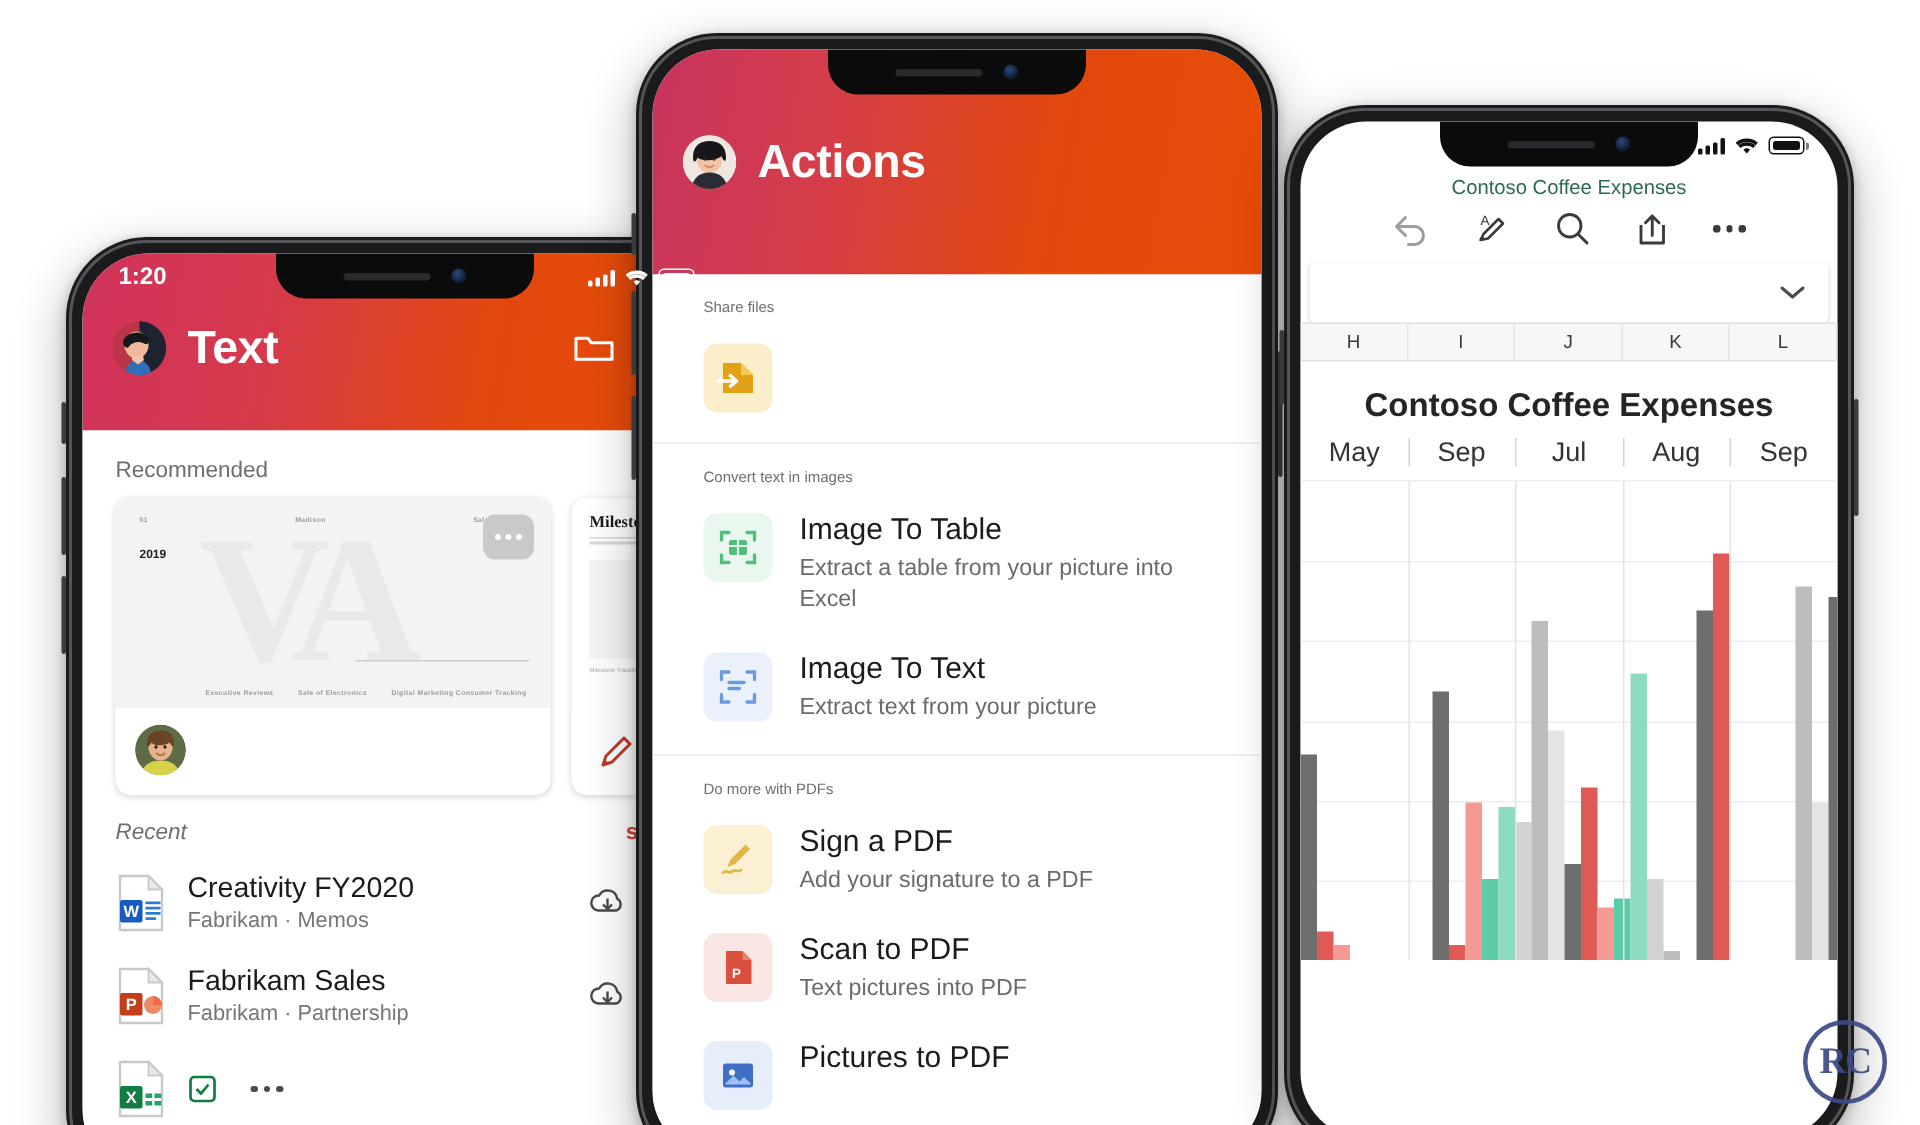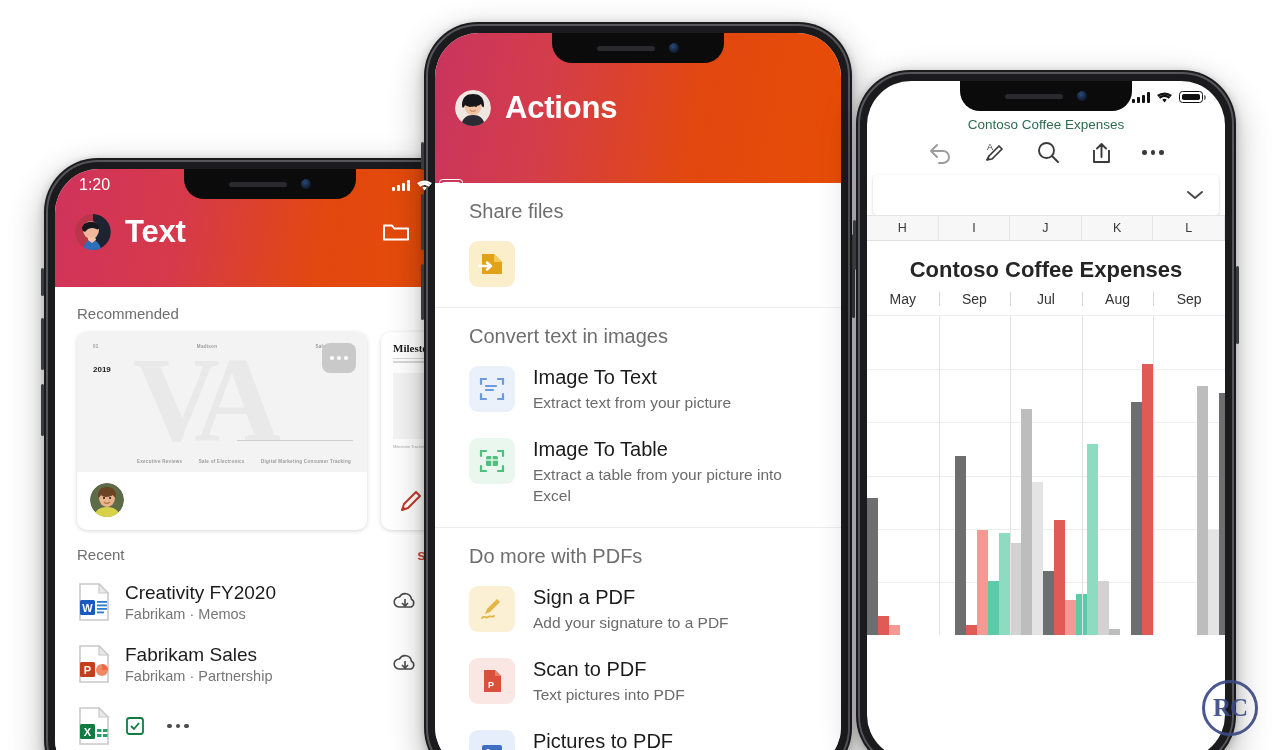--- a/index.html
+++ b/index.html
@@ -46,21 +46,21 @@
   .notch .cam { width: 10px; height: 10px; border-radius: 50%;
                 background: radial-gradient(circle at 40% 35%, #2a4a7a 0%, #14233d 55%, #07080c 100%); }
   
   .btn-side { position:absolute; background:#3a3b3f; border-radius:3px; }
 
   
   .statusbar {
     position:absolute; top:0; left:0; right:0; height:30px; z-index:20;
     display:flex; align-items:center; justify-content:space-between;
     padding: 2px 22px 0 24px;
-    font-size: 16px; font-weight: normal;
+    font-size: 16px; font-weight: bold;
   }
   .statusbar .right { display:flex; align-items:center; gap:6px; }
   .bars { display:flex; align-items:flex-end; gap:2px; height:11px; }
   .bars i { display:block; width:3px; border-radius:1px; background: currentColor; }
   .bars i:nth-child(1){ height:4px } .bars i:nth-child(2){ height:6px }
   .bars i:nth-child(3){ height:8px } .bars i:nth-child(4){ height:11px }
   .batt { width:24px; height:12px; border:1.6px solid currentColor; border-radius:3.5px; position:relative; }
   .batt::after { content:""; position:absolute; right:-4px; top:3px; width:2px; height:5px;
                  border-radius:0 2px 2px 0; background: currentColor; opacity:.55;}
   .batt i { position:absolute; inset:1.6px; border-radius:1.8px; background: currentColor; }
@@ -80,21 +80,21 @@
   #phone1 { left: 44px; top: 158px; width: 452px; height: 636px; }
   #phone1 .screen { background:#fff; }
   #phone1 .hdr-grad { position:absolute; top:0; left:0; right:0; height: 118px;
     background: linear-gradient(100deg, #d0335c 0%, #d63a4a 30%, #e2480f 62%, #e74d06 100%); }
   #phone1 .statusbar { color:#fff; }
   #phone1 .app-header { margin-top: 30px; }
 
   .content1 { position:absolute; top:118px; left:0; right:0; bottom:0; background:#fff; }
   .sec-label { font-size:15px; color:#6e6e6e; padding: 18px 22px 10px; }
   .sec-row { display:flex; align-items:center; justify-content:space-between; padding: 16px 22px 8px; }
-  .sec-row .lbl { font-size:15px; color:#6e6e6e; }
+  .sec-row .lbl { font-size:15px; color:#6e6e6e;font-style:italic; }
   .see-all { font-size:15px; color:#d6432c; font-weight:bold; }
 
   .cards { display:flex; gap:14px; padding: 0 0 0 22px; }
   .card { width:290px; flex:none; border-radius:10px; background:#fff;
           box-shadow: 0 1px 4px rgba(0,0,0,.16); overflow:hidden; }
   .card .thumb { height:140px; background:#f3f3f3; position:relative; overflow:hidden; }
   .card .foot { display:flex; align-items:center; gap:12px; padding:11px 13px; }
   .card .foot .ava { width:34px; height:34px; border-radius:50%; flex:none; overflow:hidden; }
   .card .foot .t1 { font-size:16px; color:#1b1b1b; }
   .card .foot .t1 b { font-weight:bold; }
@@ -134,21 +134,21 @@
   .rec-item .act { display:flex; align-items:center; gap:22px; padding-right:2px; }
   .dots3 { display:flex; gap:4px; }
   .dots3 i { width:4.5px; height:4.5px; border-radius:50%; background:#4a4a4a; display:block; }
 
   
   #phone2 { left: 424px; top: 22px; width: 428px; height: 760px; }
   #phone2 .hdr-grad { position:absolute; top:0; left:0; right:0; height:150px;
     background: linear-gradient(100deg, #c9345f 0%, #d43d4a 28%, #e2480f 64%, #e74d06 100%); }
   #phone2 .app-header { margin-top: 42px; }
   .content2 { position:absolute; top:150px; left:0; right:0; bottom:0; background:#fff; }
-  .grp-label { font-size:20px; color:#6e6e6e; padding: 17px 0 6px 34px; }
+  .grp-label { font-size:10px; color:#6e6e6e; padding: 17px 0 6px 34px; }
   .act-item { display:flex; gap:18px; padding: 12px 22px 12px 34px; align-items:flex-start; }
   .act-ico { width:46px; height:46px; border-radius:9px; flex:none;
              display:flex; align-items:center; justify-content:center; }
   .act-txt .t { font-size:20px; color:#1b1b1b; }
   .act-txt .d { font-size:15.5px; color:#6b6b6b; margin-top:4px; line-height:1.35; max-width:290px;}
   .divider { height:1px; background:#ececec; margin: 8px 0 0 0; }
 
   
   #phone3 { left: 856px; top: 70px; width: 380px; height: 700px; }
   #phone3 .screen { background:#fff; }
@@ -159,21 +159,21 @@
   .formula-bar { margin: 0 6px; height:40px; border-radius:4px; background:#fff;
     box-shadow:0 1px 3px rgba(0,0,0,.18); display:flex; align-items:center;
     justify-content:flex-end; padding-right:14px; }
   .col-head { display:flex; border-top:1px solid #e4e4e4; border-bottom:1px solid #e0e0e0;
               background:#f7f7f7; height:26px; }
   .col-head div { flex:1; display:flex; align-items:center; justify-content:center;
      font-size:12.5px; color:#3a3a3a; border-right:1px solid #e4e4e4; }
   .sheet { position:relative; background:#fff; }
   .chart-title { text-align:center; font-weight:bold; font-size:22px; color:#252525; padding:16px 0 6px; }
   .month-row { display:flex; padding: 2px 0 8px; }
-  .month-row div { flex:1; text-align:center; font-size:14px; color:#333; position:relative;}
+  .month-row div { flex:1; text-align:center; font-size:18px; color:#333; position:relative;}
   .month-row div + div::before { content:""; position:absolute; left:0; top:1px; bottom:1px;
       width:1px; background:#d6d6d6; }
   .plot { position:relative; height:320px; border-top:1px solid #eee; }
   .plot .gl { position:absolute; left:0; right:0; height:1px; background:#ededed; }
   .plot .vl { position:absolute; top:0; bottom:0; width:1px; background:#e3e3e3; }
   .bars-wrap { position:absolute; left:0; right:0; bottom:0; top:0;
                display:flex; align-items:flex-end; }
   .grp { flex:1; display:flex; align-items:flex-end; justify-content:center; gap:0px; height:100%; }
   .grp span { display:block; width:11px; }
 
@@ -454,48 +454,48 @@
               <path d="M4 4h12l8 8v12H4z" fill="#e2a117"></path>
               <path d="M16 4l8 8h-8z" fill="#f3c95a"></path>
               <path d="M1 16h11M9 12.5l4 3.5-4 3.5" fill="none" stroke="#fff" stroke-width="2.4" stroke-linecap="round" stroke-linejoin="round"></path>
             </svg>
           </div>
         </div>
         <div class="divider"></div>
 
         <div class="grp-label">Convert text in images</div>
         <div class="act-item">
-          <div class="act-ico" style="background:#eaf1fb">
-            <svg width="28" height="28" viewBox="0 0 28 28">
-              <path d="M3 9V4h5M25 9V4h-5M3 19v5h5M25 19v5h-5" fill="none" stroke="#6a9ae0" stroke-width="2.2" stroke-linecap="round"></path>
-              <g stroke="#6a9ae0" stroke-width="2.2" stroke-linecap="round">
-                  <line x1="8" y1="11" x2="18" y2="11"></line>
-                  <line x1="8" y1="15" x2="15" y2="15"></line>
-                </g>
-            </svg>
-          </div>
-          <div class="act-txt">
-            <div class="t">Image To Text</div>
-            <div class="d">Extract text from your picture</div>
-          </div>
-        </div>
-        <div class="act-item">
           <div class="act-ico" style="background:#e9f7ee">
             <svg width="28" height="28" viewBox="0 0 28 28">
               <path d="M3 9V4h5M25 9V4h-5M3 19v5h5M25 19v5h-5" fill="none" stroke="#4fbf7e" stroke-width="2.2" stroke-linecap="round"></path>
               <rect x="8" y="9" width="12" height="10" rx="1.5" fill="#4fbf7e"></rect>
               <g stroke="#e9f7ee" stroke-width="1.4">
                   <line x1="8" y1="13" x2="20" y2="13"></line>
                   <line x1="14" y1="9" x2="14" y2="19"></line>
                 </g>
             </svg>
           </div>
           <div class="act-txt">
             <div class="t">Image To Table</div>
             <div class="d">Extract a table from your picture into Excel</div>
+          </div>
+        </div>
+        <div class="act-item">
+          <div class="act-ico" style="background:#eaf1fb">
+            <svg width="28" height="28" viewBox="0 0 28 28">
+              <path d="M3 9V4h5M25 9V4h-5M3 19v5h5M25 19v5h-5" fill="none" stroke="#6a9ae0" stroke-width="2.2" stroke-linecap="round"></path>
+              <g stroke="#6a9ae0" stroke-width="2.2" stroke-linecap="round">
+                  <line x1="8" y1="11" x2="18" y2="11"></line>
+                  <line x1="8" y1="15" x2="15" y2="15"></line>
+                </g>
+            </svg>
+          </div>
+          <div class="act-txt">
+            <div class="t">Image To Text</div>
+            <div class="d">Extract text from your picture</div>
           </div>
         </div>
         <div class="divider"></div>
 
         <div class="grp-label">Do more with PDFs</div>
         <div class="act-item">
           <div class="act-ico" style="background:#fbf0d4">
             <svg width="28" height="28" viewBox="0 0 28 28">
               <path d="M7 19l2-5 10-10 3 3-10 10z" fill="#e2b544"></path>
               <path d="M4 23c2-3 4 1 6-1s4 1 6-1" fill="none" stroke="#e2b544" stroke-width="1.8" stroke-linecap="round"></path>

